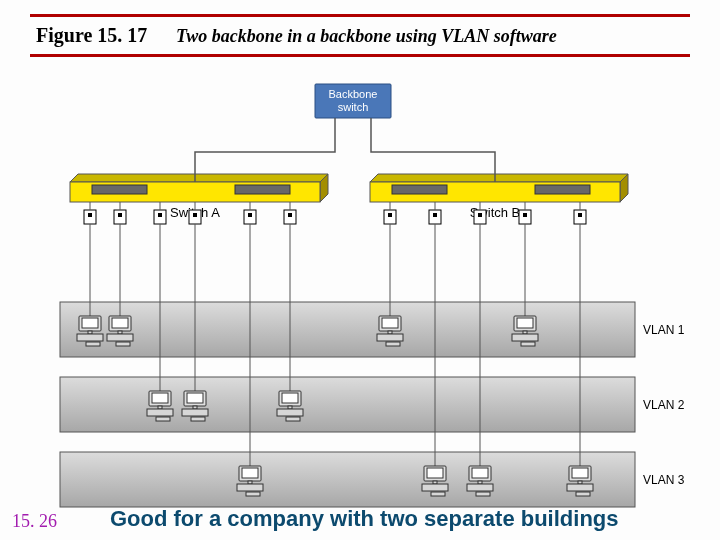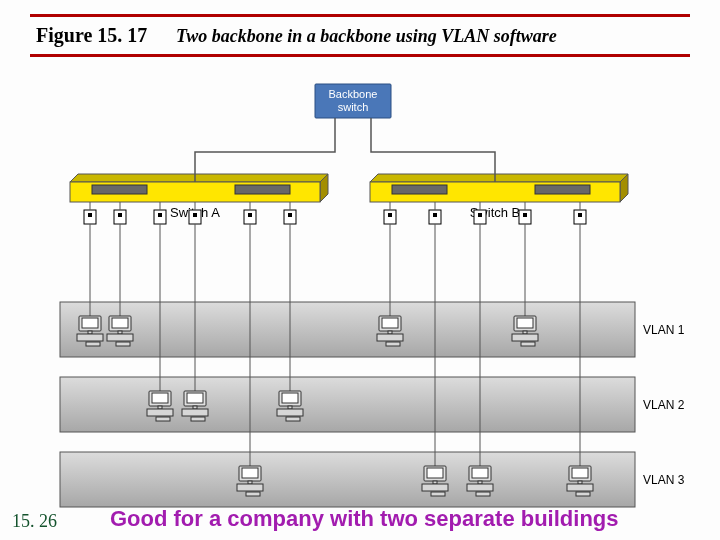--- a/index.html
+++ b/index.html
@@ -6,22 +6,22 @@
   .slide{position:relative;width:720px;height:540px;}
 
   
   .rule{position:absolute;left:30px;height:3px;background:#b00000;}
   .rule.top{top:14px;width:660px;}
   .rule.bot{top:54px;width:660px;}
   .figno{position:absolute;left:36px;top:24px;font-weight:bold;font-size:20px;}
   .figcap{position:absolute;left:176px;top:26px;font-style:italic;font-weight:bold;font-size:18px;}
 
   
-  .page{position:absolute;left:12px;bottom:8px;font-size:18px;color:#14532d;}
-  .caption{position:absolute;left:110px;bottom:8px;font-size:22px;font-weight:bold;font-family:Arial,Helvetica,sans-serif;color:#a21caf;}
+  .page{position:absolute;left:12px;bottom:8px;font-size:18px;color:#a21caf;}
+  .caption{position:absolute;left:110px;bottom:8px;font-size:22px;font-weight:bold;font-family:Arial,Helvetica,sans-serif;color:#0c4a6e;}
 
   
   svg.fig{position:absolute;left:30px;top:72px;}
 
   .swbody{fill:#ffe600;stroke:#555;}
   .swtop{fill:#c9b700;stroke:#555;}
   .swside{fill:#a38e00;stroke:#555;}
   .swcard{fill:#686868;stroke:#333;}
   .swport{fill:#fff;stroke:#000;}
   .bbbox{fill:#4a77b8;stroke:#2a4f82;}

